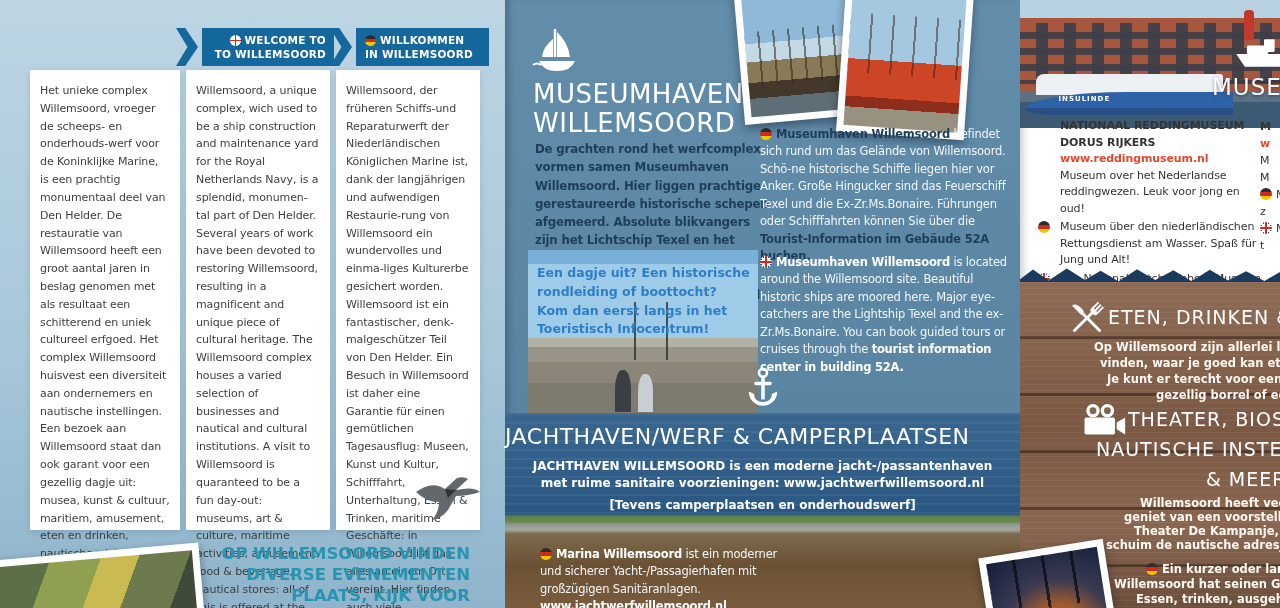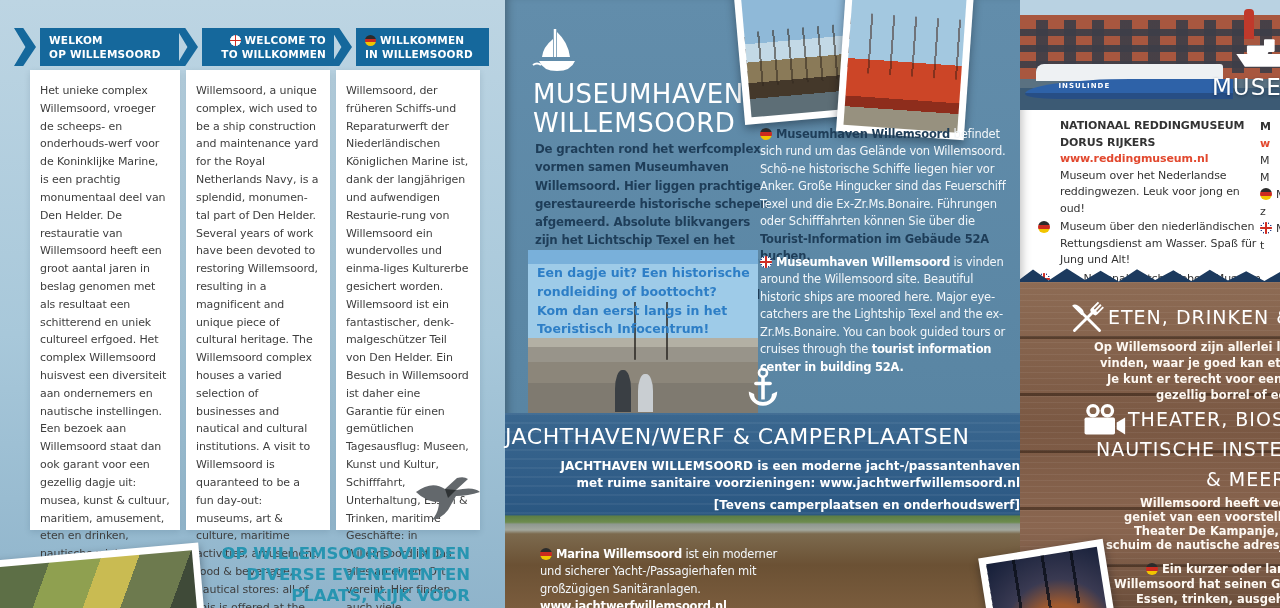--- a/index.html
+++ b/index.html
@@ -65,23 +65,23 @@
     repeating-linear-gradient(to bottom,rgba(255,255,255,.05) 0 2px,transparent 2px 9px),
     linear-gradient(to bottom,#3a678f 0%,#2e5b86 40%,#2a5781 52%,#5d7e45 53%,#6d8c4e 56%,#8e9890 57%,#a3a89e 60%,#7c6a4e 62%,#6b5134 78%,#7a5c3d 100%);
     background-size:100% 52%,100% 100%;background-repeat:no-repeat;}
   
   .mid-title{color:#fff;font-size:26px;line-height:1.1;letter-spacing:.5px;}
   .mid-intro{color:#1e3d58;font-weight:bold;font-size:11.8px;line-height:1.55;letter-spacing:-.2px;}
   .mid-block{color:#f2f6f9;font-size:11.5px;line-height:1.52;letter-spacing:-.2px;}
   .navy-b{color:#1e3d58;font-weight:bold;}
   .white-b{font-weight:bold;color:#fff;}
   .jh-title{color:#fff;font-size:22px;letter-spacing:.5px;text-align:left;}
-  .jh-sub{color:#fff;font-weight:bold;font-size:12px;text-align:right;line-height:1.4;}
-  
-  .ph-museum{left:0;top:0;width:260px;height:110px;position:absolute;overflow:hidden;
+  .jh-sub{color:#fff;font-weight:bold;font-size:12px;text-align:center;line-height:1.4;}
+  
+  .ph-museum{left:0;top:0;width:260px;height:128px;position:absolute;overflow:hidden;
     background:linear-gradient(to bottom,#b9d2e2 0 14%,#a8573f 14% 72%,#5a7181 72% 80%,#3c5a74 80%);}
   .ph-museum .windows{position:absolute;left:0;top:18%;width:100%;height:48%;opacity:.85;
     background-image:repeating-linear-gradient(to right,transparent 0 16px,rgba(42,58,74,.9) 16px 28px),
     repeating-linear-gradient(to bottom,transparent 0 9px,rgba(42,58,74,.9) 9px 16px);}
   .listing{font-size:11px;line-height:1.5;color:#333;letter-spacing:-.1px;}
   .listing p{margin:0 0 2px 0;position:relative;}
   .listing .flag{position:absolute;left:-22px;top:2px;}
   .red-link{color:#e2492f;font-weight:bold;}
   .wave-navy{left:0;top:266px;width:260px;height:24px;background:#1c3a5e;
     clip-path:polygon(0 55%,5% 15%,11% 60%,18% 10%,25% 58%,31% 20%,38% 65%,45% 14%,52% 58%,59% 18%,66% 64%,73% 16%,80% 60%,87% 22%,94% 62%,100% 25%,100% 100%,0 100%);}
@@ -97,32 +97,25 @@
   .musea-label{color:#fff;font-size:23px;letter-spacing:1px;white-space:nowrap;
     text-shadow:0 1px 3px rgba(10,30,50,.5);}
 </style>
 </head>
 <body>
 
 <div class="page">
 
   <div class="abs panel-left">
 
-    <div class="abs banner" style="left:14px;">
-      <div class="chev"></div>
-      <div class="banner-rect" style="width:122px;">
-        <span>WELKOM</span><br>
-        <span>OP WILLEMSOORD</span>
-      </div>
-    </div>
     <div class="abs banner" style="left:176px;text-align:right;">
       <div class="chev"></div>
       <div class="banner-rect" style="width:115px;">
         <span class="flag flag-uk" style="width:11px;height:11px;"></span><span>WELCOME TO</span><br>
-        <span>TO WILLKOMMEN</span>
+        <span>TO WILLEMSOORD</span>
       </div>
     </div>
     <div class="abs banner" style="left:330px;">
       <div class="chev"></div>
       <div class="banner-rect" style="width:116px;">
         <span class="flag flag-de" style="width:11px;height:11px;"></span><span>WILLKOMMEN</span><br>
         <span>IN  WILLEMSOORD</span>
       </div>
     </div>
 
@@ -172,21 +165,21 @@
     </div>
     <div class="abs polaroid" style="left:336px;top:-12px;transform:rotate(4deg);">
       <div class="ph ph-lightship" style="width:114px;height:134px;"></div>
     </div>
 
     <div class="abs mid-block" style="left:255px;top:126px;width:252px;">
       <span class="flag flag-de"></span><span class="navy-b">Museumhaven Willemsoord</span><span> befindet sich rund um das Gelände von Willemsoord. Schö-ne historische Schiffe liegen hier vor Anker. Große Hingucker sind das Feuerschiff Texel und die Ex-Zr.Ms.Bonaire. Führungen oder Schifffahrten können Sie über die </span><span class="navy-b">Tourist-Information im Gebäude 52A buchen.</span>
     </div>
 
     <div class="abs mid-block" style="left:255px;top:254px;width:252px;">
-      <span class="flag flag-uk"></span><span class="white-b">Museumhaven Willemsoord</span><span> is vinden around the Willemsoord site. Beautiful historic ships are moored here. Major eye-catchers are the Lightship Texel and the ex-Zr.Ms.Bonaire. You can book guided tours or cruises through the </span><span class="white-b">tourist information center in building 52A.</span>
+      <span class="flag flag-uk"></span><span class="white-b">Museumhaven Willemsoord</span><span> is located around the Willemsoord site. Beautiful historic ships are moored here. Major eye-catchers are the Lightship Texel and the ex-Zr.Ms.Bonaire. You can book guided tours or cruises through the </span><span class="white-b">tourist information center in building 52A.</span>
     </div>
 
     <div class="abs ph-harbor">
       <div class="abs" style="left:38%;bottom:5%;width:16px;height:42px;background:#3a3f44;border-radius:45% 45% 0 0;"></div>
       <div class="abs" style="left:48%;bottom:5%;width:15px;height:38px;background:#c9ced2;border-radius:45% 45% 0 0;"></div>
       <div class="abs overlay-blue" style="left:9px;top:14px;right:8px;">Een dagje uit? Een historische rondleiding of boottocht? Kom dan eerst langs in het Toeristisch Infocentrum!</div>
     </div>
 
     <div class="abs ph-aerial"></div>
 

